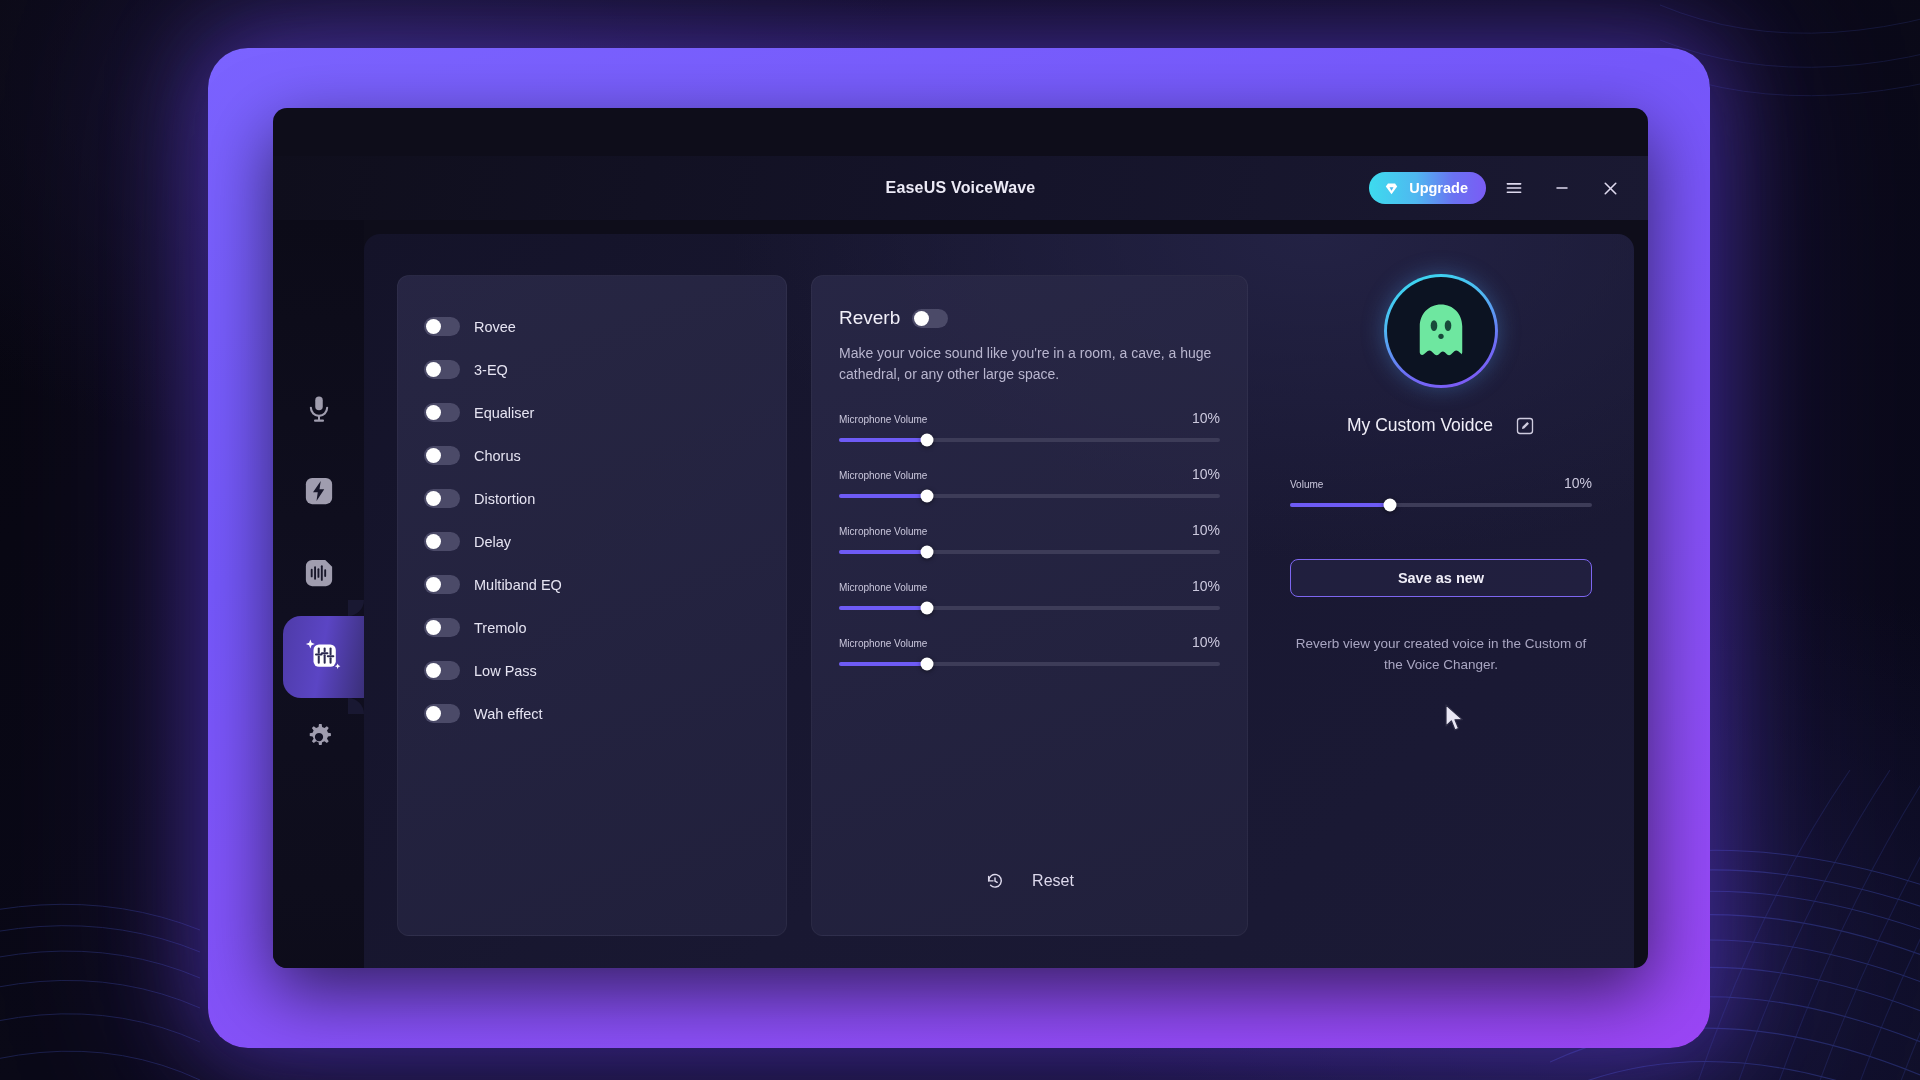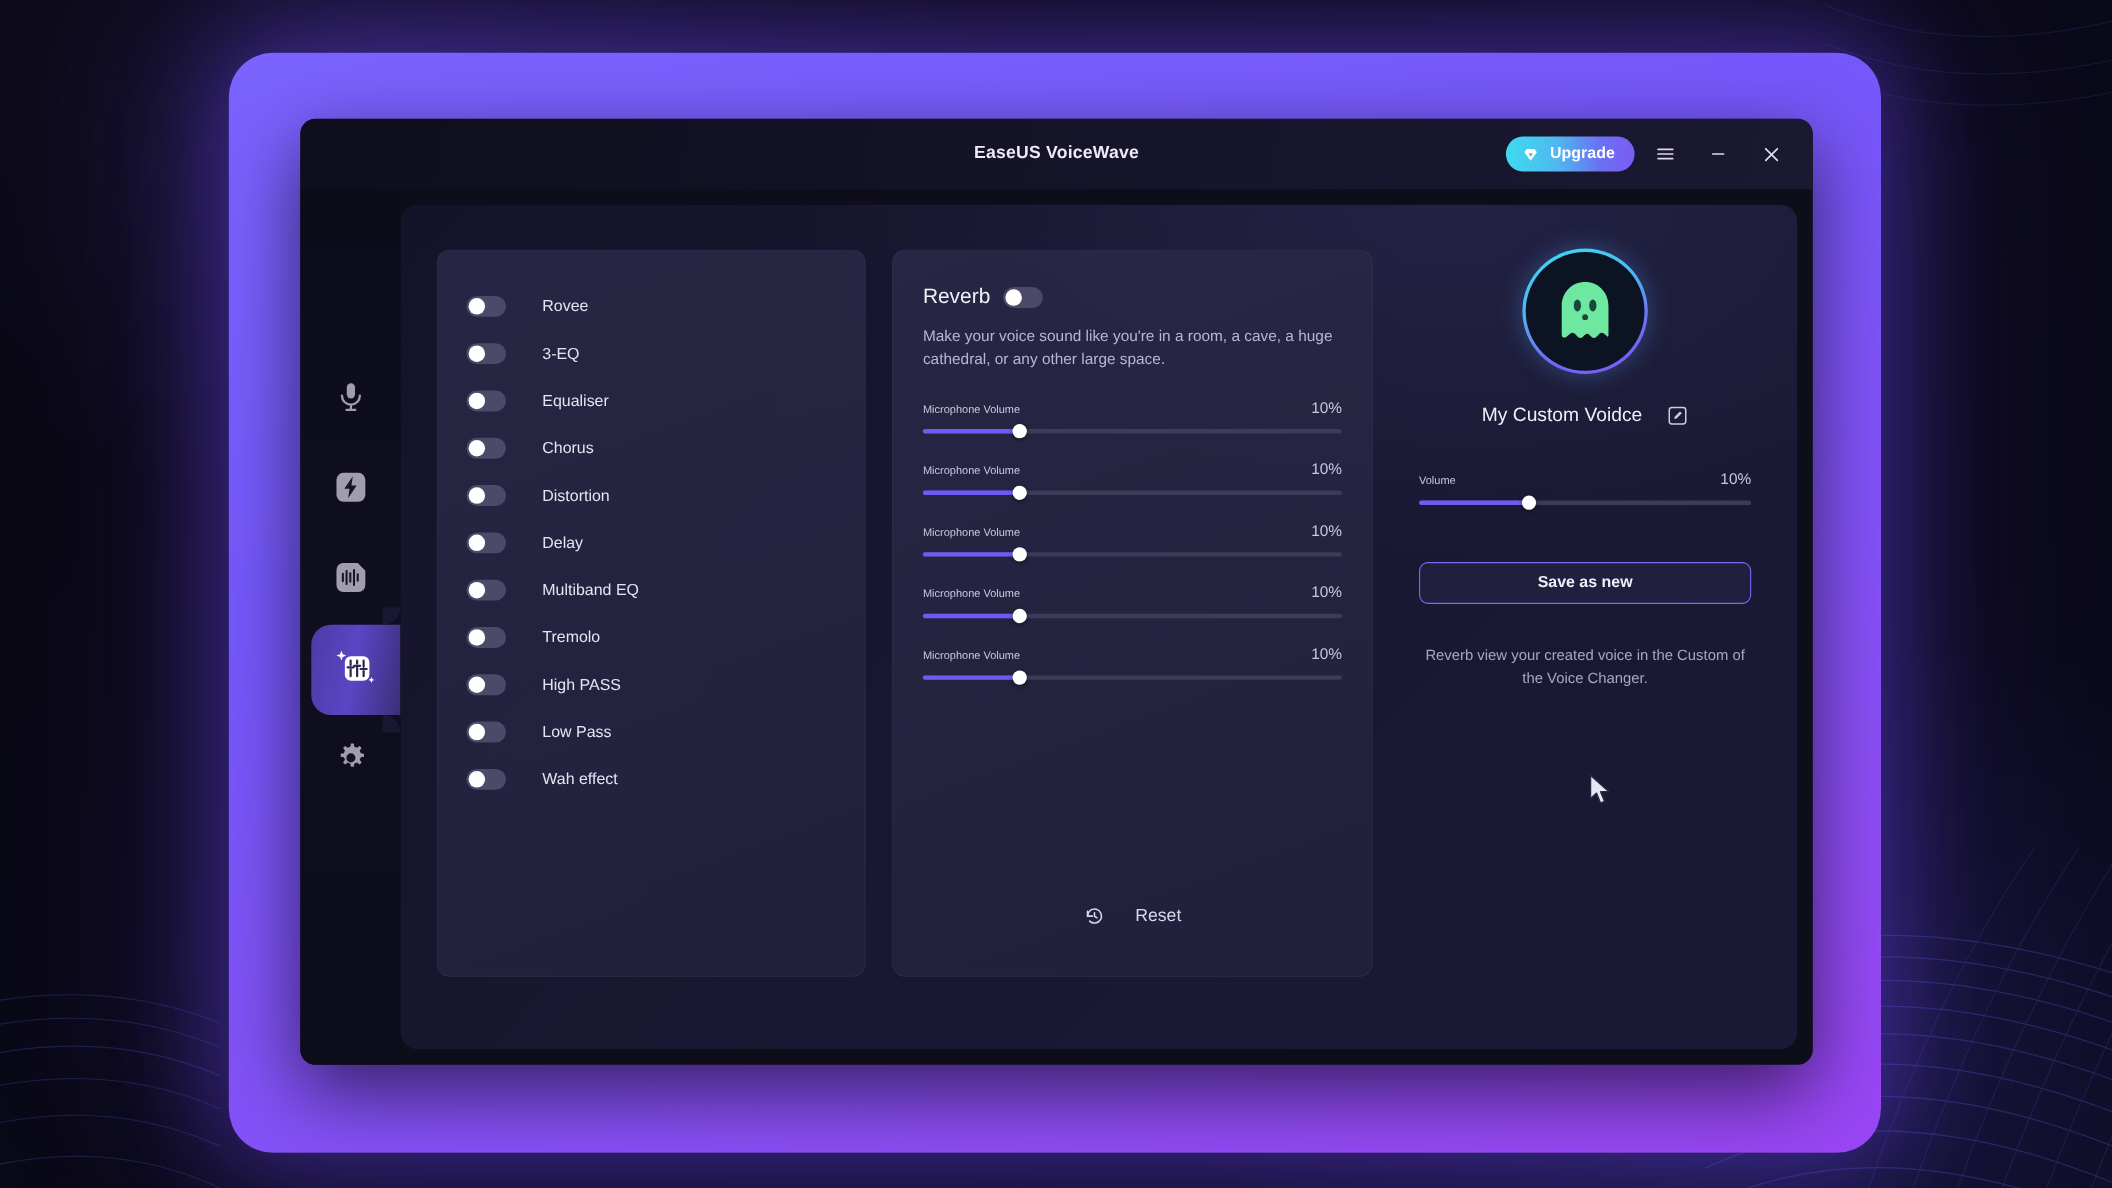--- a/index.html
+++ b/index.html
@@ -44,21 +44,21 @@
     background: #0e0d1a;
     overflow: hidden;
     box-shadow: 0 24px 70px rgba(0,0,0,.6);
   }
 
   
   #title-bar {
     position: relative;
     height: 64px;
     background: linear-gradient(100deg, #0f0e1c 0%, #15142a 55%, #1a1932 100%);
-    display: flex; align-items: center;
+    display: flex; align-items: center; margin-top: 48px;
   }
   #app-title {
     position: absolute; left: 0; right: 0; text-align: center;
     font-size: 16px; font-weight: bold; color: #eceaf6;
     letter-spacing: .2px;
   }
   #titlebar-right {
     position: absolute; right: 18px; top: 0; bottom: 0;
     display: flex; align-items: center; gap: 8px;
   }
@@ -126,21 +126,21 @@
     border-radius: 12px;
   }
 
   
   #effects-card {
     width: 390px; flex: 0 0 390px;
     margin: 41px 0 0 33px; height: 661px;
     padding: 34px 26px 0 26px;
   }
   .effect-row { display: flex; align-items: center; height: 33px; margin-bottom: 10px; }
-  .effect-label { font-size: 14.5px; color: #e6e4f2; margin-left: 33px; }
+  .effect-label { font-size: 14.5px; color: #e6e4f2; margin-left: 14px; }
 
   .toggle {
     width: 36px; height: 19px; border-radius: 10px;
     background: #4b4a68; position: relative;
     flex: 0 0 36px; cursor: pointer;
   }
   .toggle .knob {
     position: absolute; left: 2px; top: 2px;
     width: 15px; height: 15px; border-radius: 50%;
     background: #fff;
@@ -429,26 +429,20 @@
               <div class="effect-row">
                 <span class="toggle">
                   <span class="knob"></span>
                 </span>
                 <span class="effect-label">Tremolo</span>
               </div>
               <div class="effect-row">
                 <span class="toggle">
                   <span class="knob"></span>
                 </span>
-                <span class="effect-label">High PASS</span>
-              </div>
-              <div class="effect-row">
-                <span class="toggle">
-                  <span class="knob"></span>
-                </span>
                 <span class="effect-label">Low Pass</span>
               </div>
               <div class="effect-row">
                 <span class="toggle">
                   <span class="knob"></span>
                 </span>
                 <span class="effect-label">Wah effect</span>
               </div>
             </div>
         </div>

